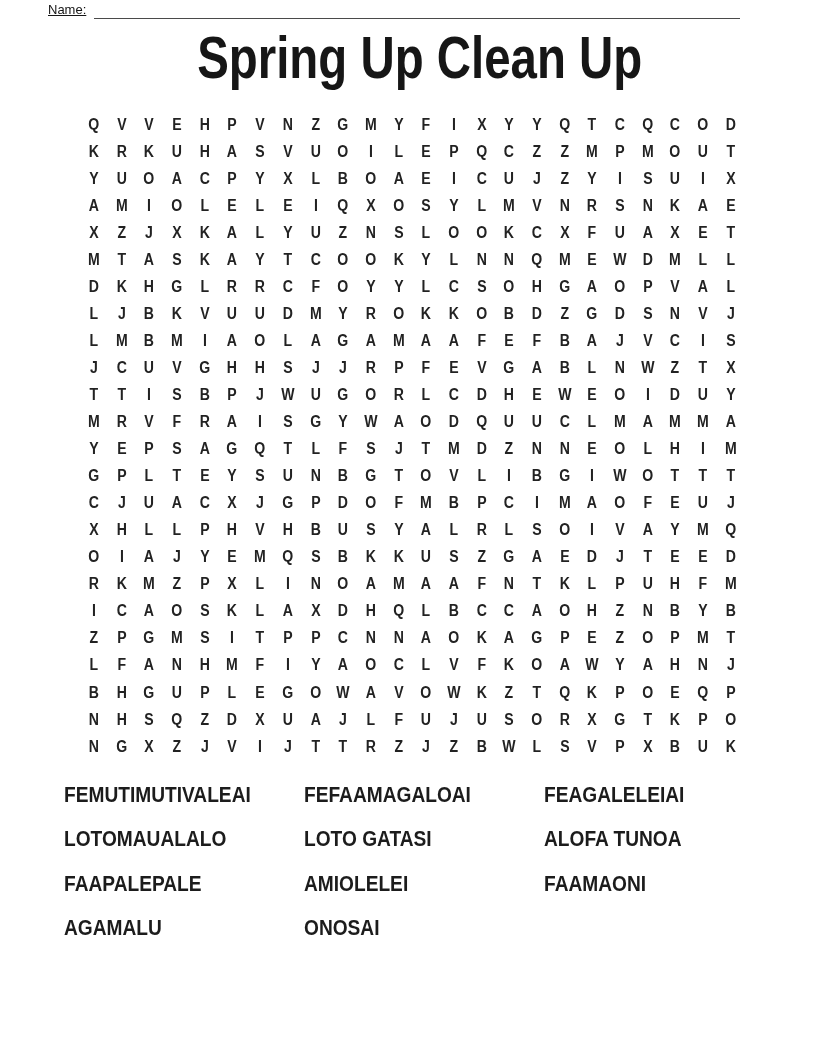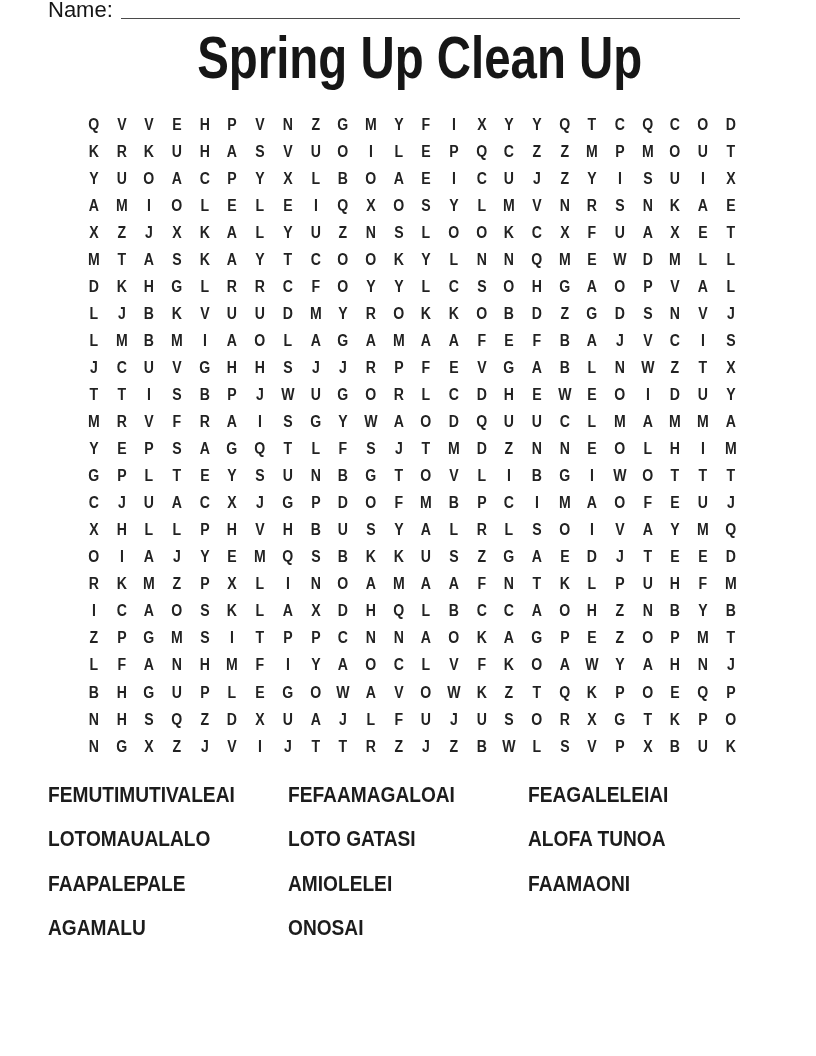--- a/index.html
+++ b/index.html
@@ -11,21 +11,21 @@
     position:relative;
     overflow:hidden;
   }
   .page { position:absolute; inset:0; }
 
   
   .name-row {
     position:absolute; left:48px; top:1px; width:692px;
     display:flex; align-items:flex-end; gap:8px;
   }
-  .name-label { font-size:22px; line-height:18px; color:#151515; }
+  .name-label { font-size:13px; line-height:18px; color:#151515;text-decoration:underline; }
   .name-line { flex:1; height:16px; border-bottom:1.6px solid #4a4a4a; }
 
   
   .title {
     position:absolute; top:27px; left:0; width:816px;
     text-align:center; line-height:62px; white-space:nowrap;padding-left:12px;
   }
   .title-inner {
     display:inline-block;
     font-size:60px; font-weight:bold; color:#161616;
@@ -39,21 +39,21 @@
     grid-template-columns:repeat(24, 27.7px);
     grid-auto-rows:27.05px;
   }
   .cell {
     display:flex; align-items:center; justify-content:center;
     font-size:16px; font-weight:bold; color:#222222;
     transform:scaleX(0.88);
   }
 
   
-  .word-bank { position:absolute; top:773px; left:0; width:736px; height:200px; }
+  .word-bank { position:absolute; top:773px; left:16px; width:736px; height:200px; }
   .word-col { position:absolute; top:0; }
   .word-col.c0 { left:48px; }
   .word-col.c1 { left:288px; }
   .word-col.c2 { left:528px; }
   .word-item {
     height:44.4px; line-height:44.4px;
     font-size:22px; font-weight:bold; color:#1c1c1c;
     white-space:nowrap;
     transform:scaleX(0.87); transform-origin:left center;
   }

